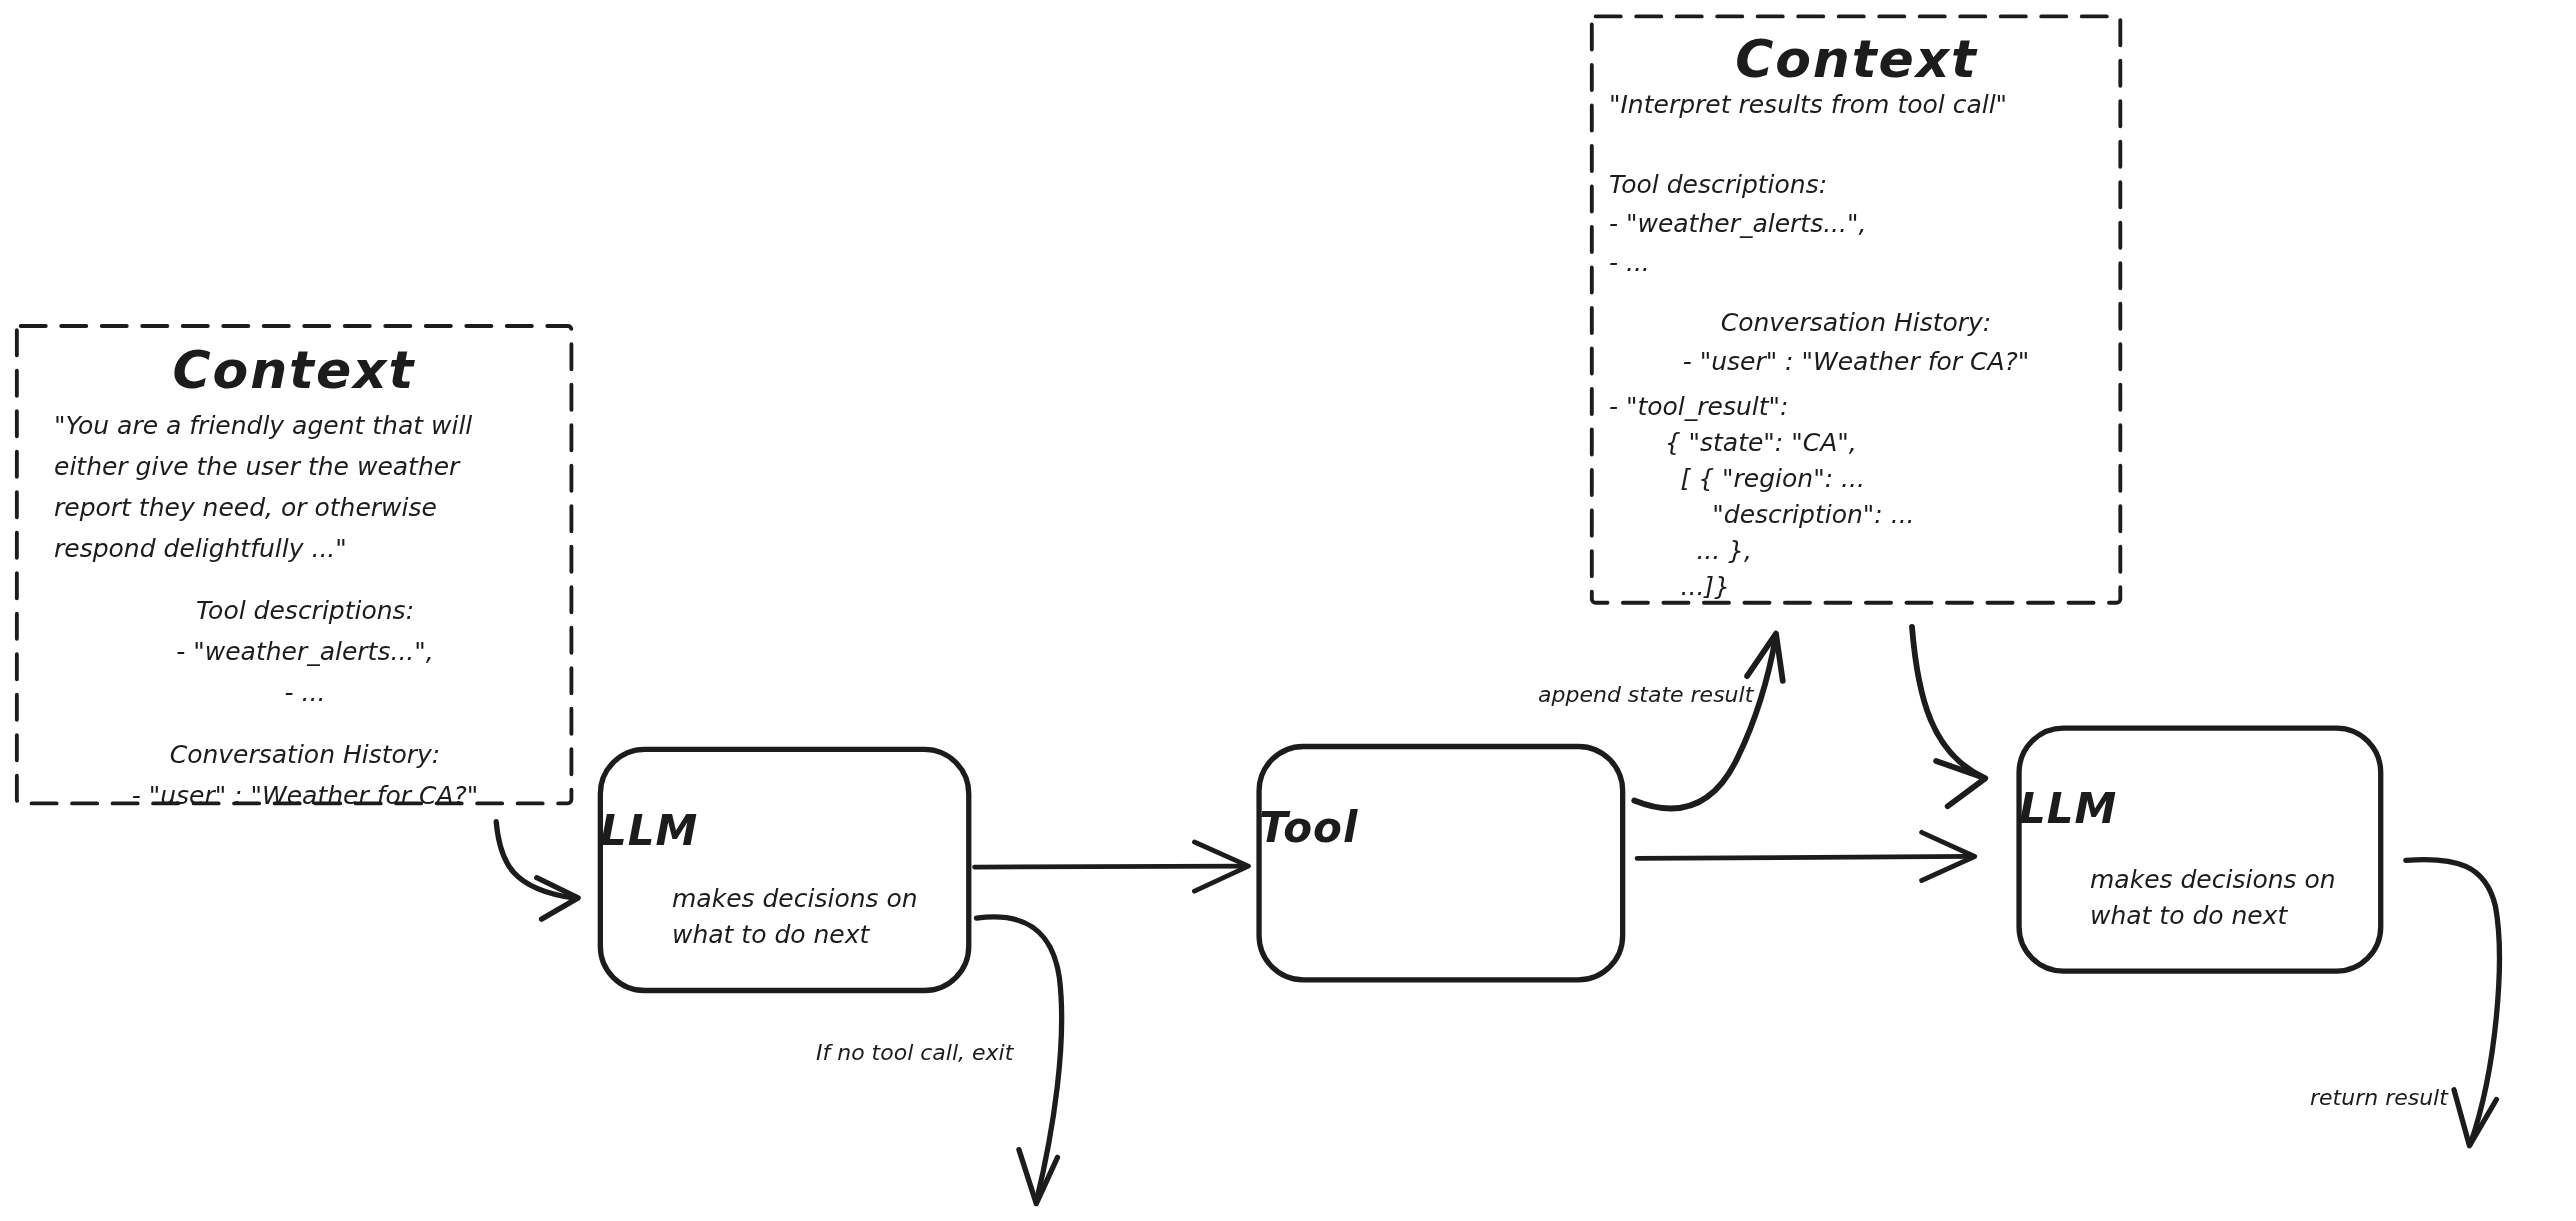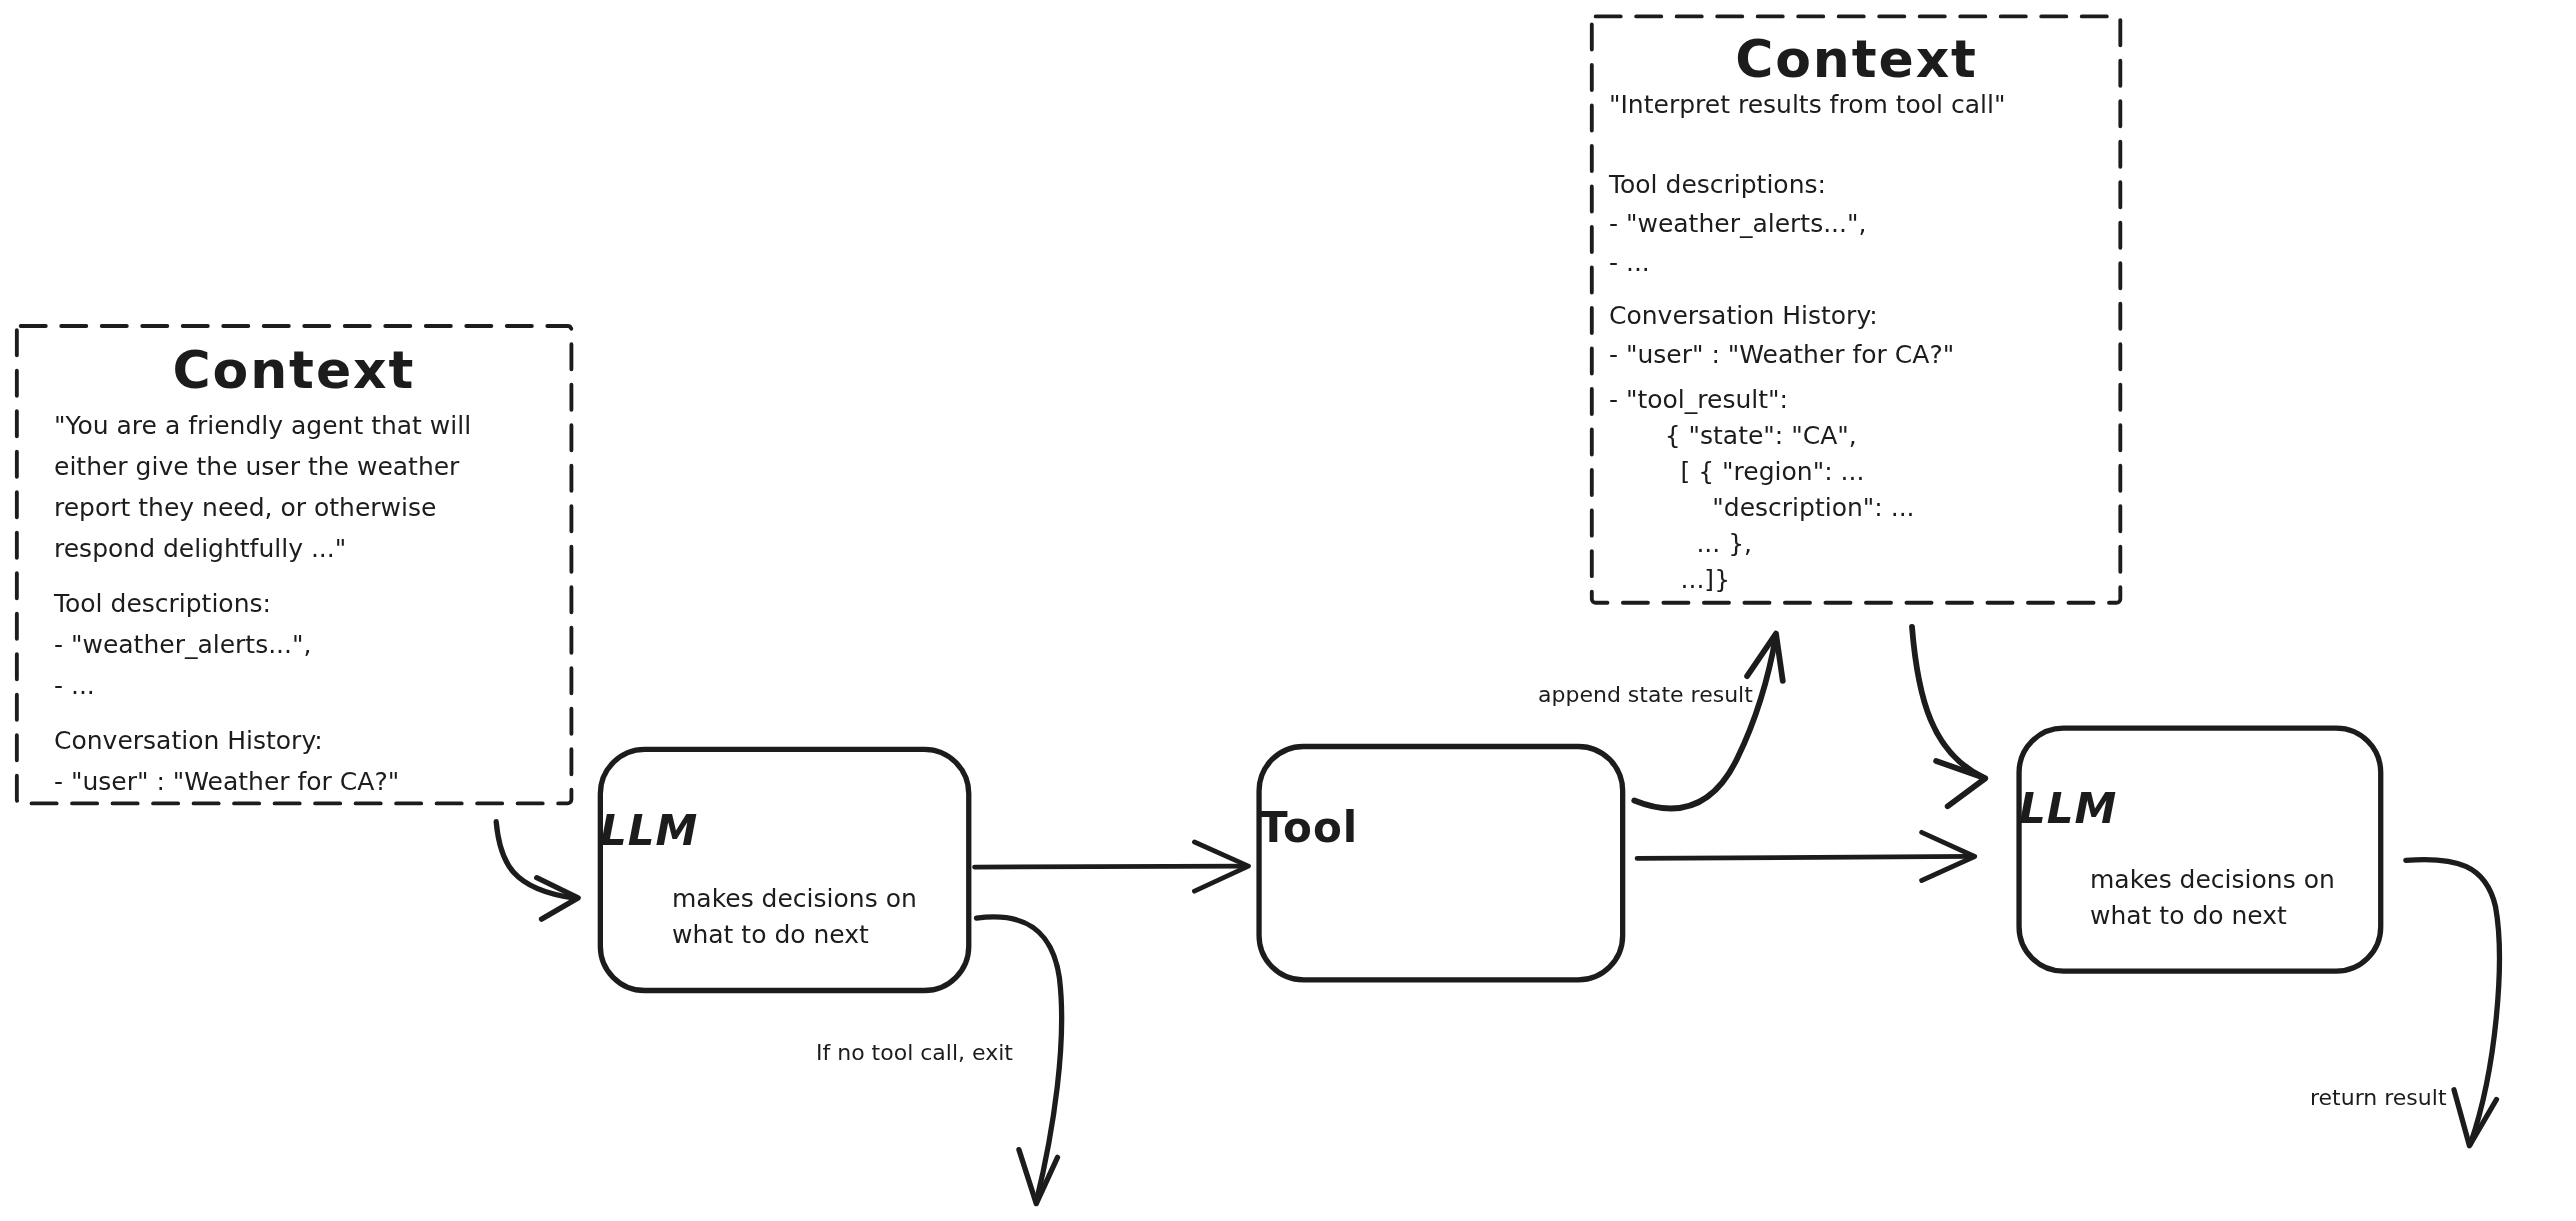--- a/index.html
+++ b/index.html
@@ -10,34 +10,34 @@
     background: #ffffff;
     color: #1c1c1c;
     font-family: "DejaVu Sans", sans-serif;
     overflow: hidden;
   }
   .layer {
     position: absolute;
     left: 0; top: 0;
     width: 2576px; height: 1221px;
   }
-  .abs { position: absolute; }
+  .abs { position: absolute; font-style: italic; }
 
   
   .ctx-title {
     font-size: 52px;
     font-weight: bold;
     text-align: center;
     letter-spacing: 1.9px;
   }
   .ctx-body { font-size: 25px; line-height: 41px; }
   .ctx-body2 { font-size: 25px; line-height: 39px; }
   .para { white-space: pre-wrap; }
   .gap-lg { margin-top: 41px; }
-  .gap-md { margin-top: 14px; }
+  .gap-md { margin-top: 21px; text-align: center; }
   .gap-sm { margin-top: 7.7px; }
   .tool-result { line-height: 36px; }
 
   
   .node-title {
     font-size: 42px;
     font-weight: bold;
     text-align: left;
     letter-spacing: 1px;
   }

